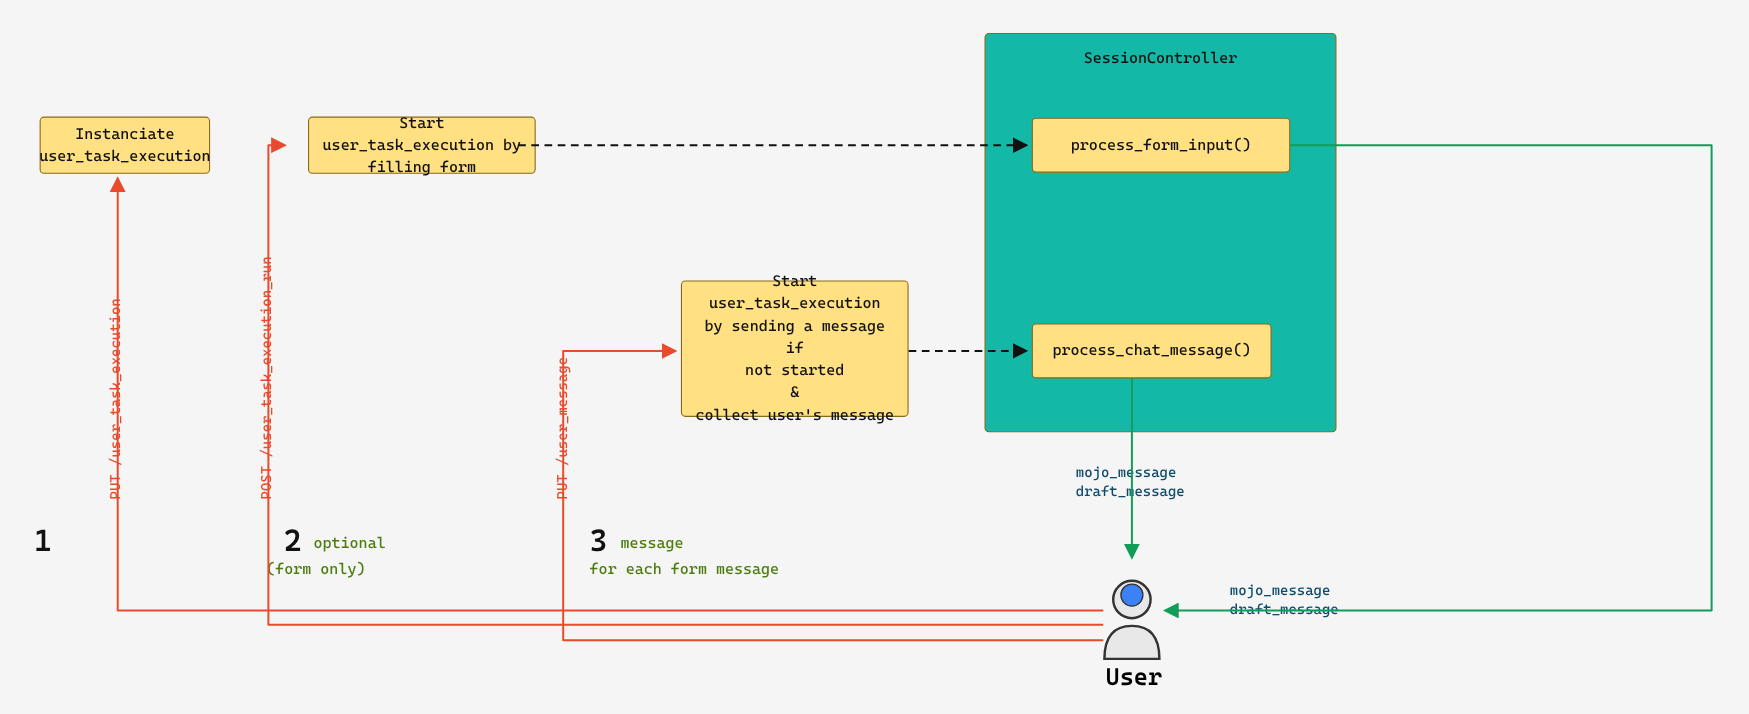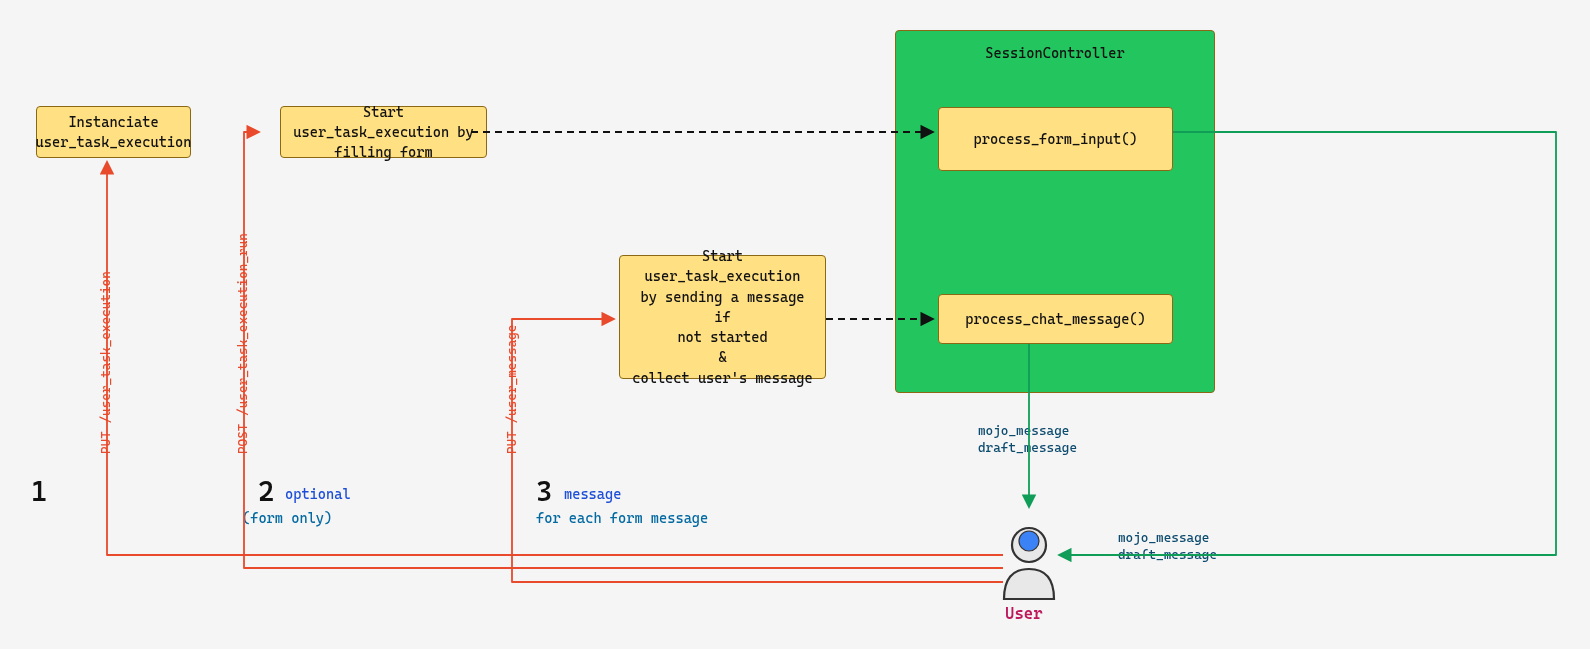--- a/index.html
+++ b/index.html
@@ -20,21 +20,21 @@
     align-items: center;
     justify-content: center;
     text-align: center;
     font-size: 14px;
     line-height: 1.45;
     padding: 8px 12px;
     color: #111;
   }
   .container-box {
     position: absolute;
-    background: #22c55e;
+    background: #14b8a6;
     border: 1.5px solid #8b6914;
     border-radius: 4px;
   }
   .container-label {
     position: absolute;
     top: 14px;
     left: 50%;
     transform: translateX(-50%);
     font-size: 14px;
     color: #111;
@@ -50,49 +50,49 @@
   }
   .step-num {
     position: absolute;
     font-size: 28px;
     font-weight: 600;
     color: #111;
   }
   .step-sub {
     position: absolute;
     font-size: 14px;
-    color: #1d4ed8;
+    color: #4d7c0f;
     white-space: nowrap;
   }
   .step-sub2 {
     position: absolute;
     font-size: 14px;
-    color: #0369a1;
+    color: #4d7c0f;
     white-space: nowrap;
   }
   .edge-label {
     position: absolute;
     font-size: 13px;
     color: #0c4a6e;
     line-height: 1.3;
     white-space: nowrap;
   }
   .red-vlabel {
     position: absolute;
     font-size: 13px;
     color: #e84a2b;
     white-space: nowrap;
     transform-origin: left top;
     transform: rotate(-90deg);
   }
   .user-label {
     position: absolute;
-    font-size: 16px;
+    font-size: 22px;
     font-weight: 600;
-    color: #be185d;
+    color: #000000;
   }
 </style>
 </head>
 <body>
 
 <div class="container-box" style="left:895px; top:30px; width:320px; height:363px;">
   <div class="container-label">SessionController</div>
 </div>
 
 <div class="box" style="left:36px; top:106px; width:155px; height:52px; white-space:pre-line;">Instanciate
@@ -100,23 +100,23 @@
 
 <div class="box" style="left:264px; top:106px; width:207px; height:52px; white-space:pre-line;margin-left:16px;">Start user_task_execution by
 filling form</div>
 
 <div class="box" style="left:619px; top:255px; width:207px; height:124px; white-space:pre-line;">Start user_task_execution
 by sending a message if
 not started
 &amp;
 collect user's message</div>
 
-<div class="box" style="left:938px; top:107px; width:235px; height:64px;">process_form_input()</div>
+<div class="box" style="left:938px; top:107px; width:235px; height:50px;">process_form_input()</div>
 
-<div class="box" style="left:938px; top:294px; width:235px; height:50px;">process_chat_message()</div>
+<div class="box" style="left:938px; top:294px; width:218px; height:50px;">process_chat_message()</div>
 
 <span class="step-num" style="left:31px; top:475px;">1</span>
 
 <span class="step-num" style="left:258px; top:475px;">2</span>
 <span class="step-sub" style="left:285px; top:486px;">optional</span>
 <span class="step-sub2" style="left:242px; top:510px;">(form only)</span>
 
 <span class="step-num" style="left:536px; top:475px;">3</span>
 <span class="step-sub" style="left:564px; top:486px;">message</span>
 <span class="step-sub2" style="left:536px; top:510px;">for each form message</span>

